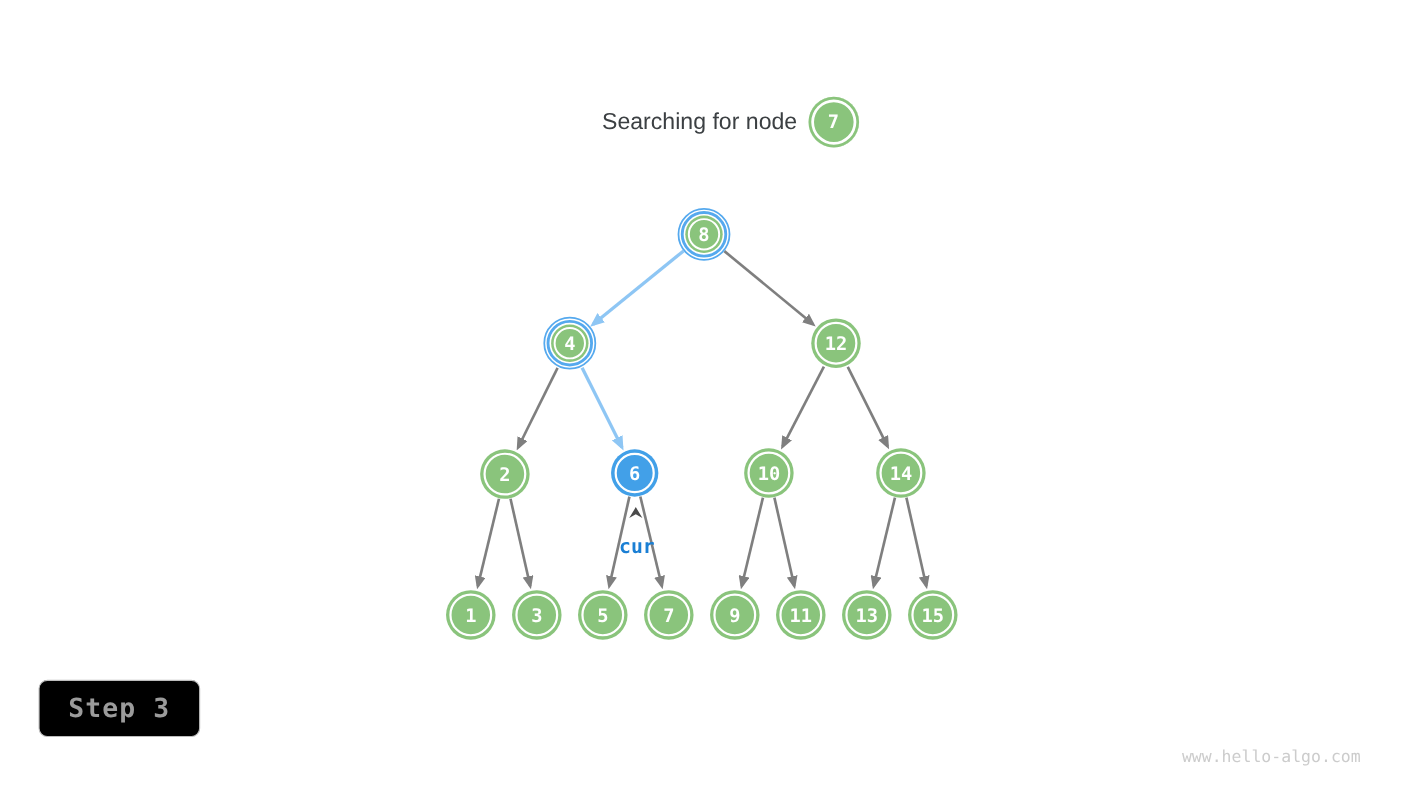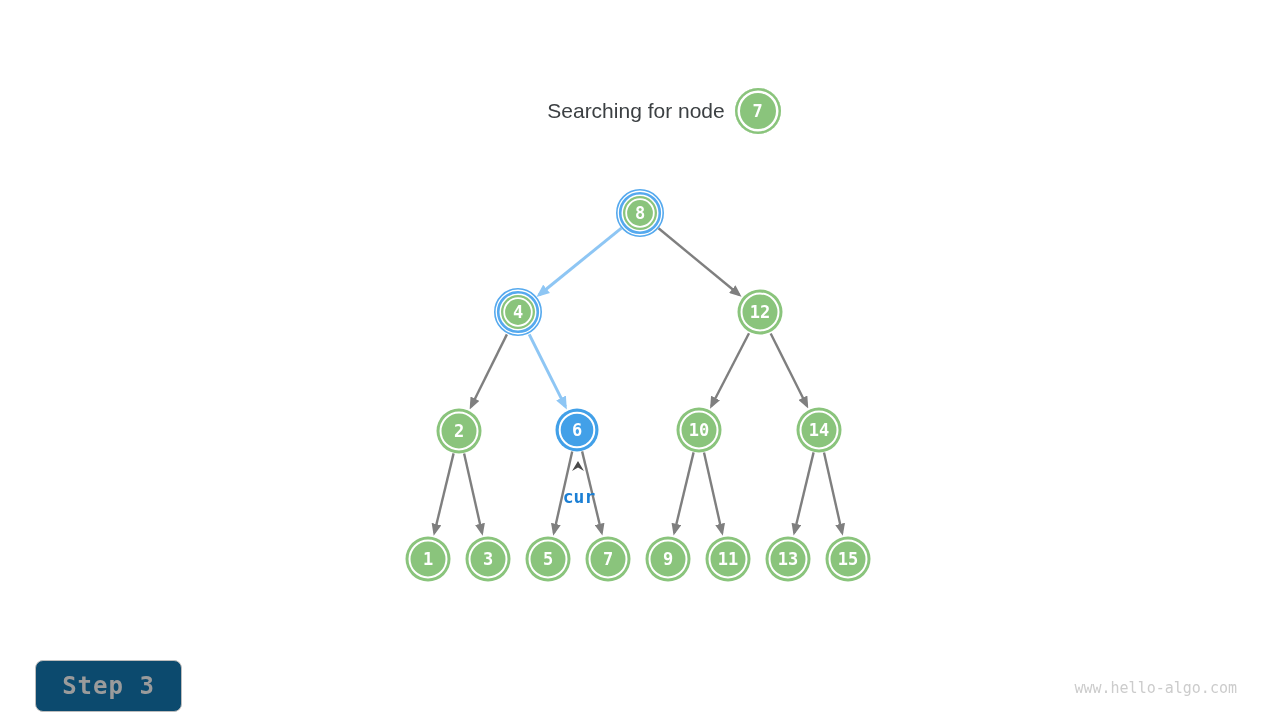--- a/index.html
+++ b/index.html
@@ -41,22 +41,22 @@
     font-size: 17px; fill: #ffffff; text-anchor: middle;
   }
   .cur-text {
     font-family: "DejaVu Sans Mono", monospace; font-weight: bold;
     font-size: 18px; fill: #1b7fd4; text-anchor: middle;
   }
   .cur-caret { fill: #4a4a4a; }
 
   
   .step-box {
-    position: absolute; left: 35px; top: 660px; width: 147px; height: 52px;
-    background: #0c4a6e; border: 1.5px solid #bdbdbd; border-radius: 8px;
+    position: absolute; left: 35px; top: 618px; width: 147px; height: 52px;
+    background: #000000; border: 1.5px solid #bdbdbd; border-radius: 8px;
     display: flex; align-items: center; justify-content: center;
     font-family: "DejaVu Sans Mono", monospace; font-weight: bold;
     font-size: 24px; color: #9b9b9b; letter-spacing: 1px;
   }
 
   
   .watermark {
     position: absolute; right: 43px; top: 679px;
     font-family: "DejaVu Sans Mono", monospace;
     font-size: 15px; color: #cccccc;

